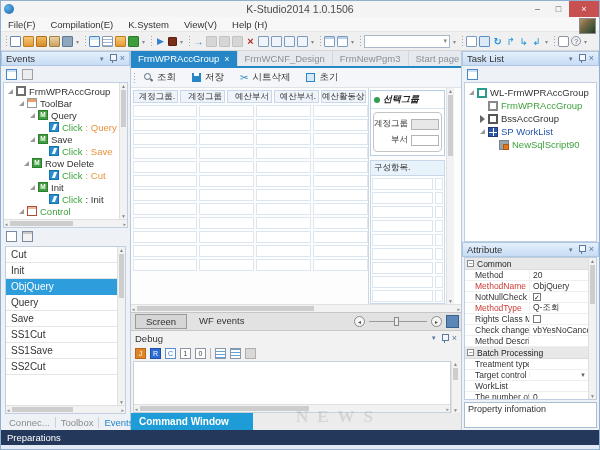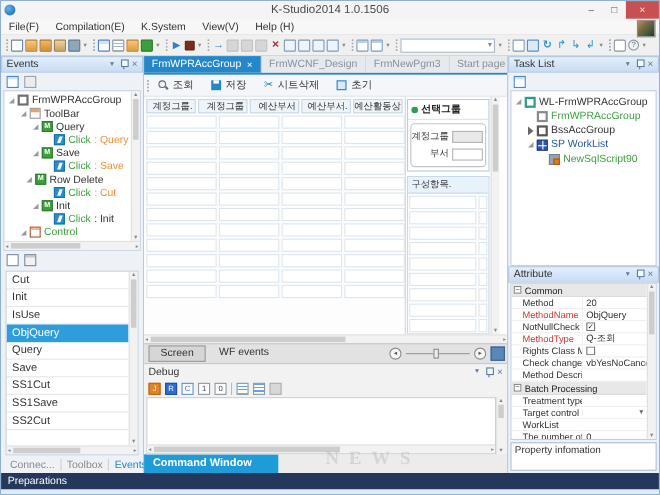--- a/index.html
+++ b/index.html
@@ -130,21 +130,21 @@
 .scissors-icon{color:#2587c8;font-size:10px;line-height:10px;}
 .init-icon{width:9px;height:9px;border:1px solid #2587c8;background:#d8e8f6;}
 .work{flex:1;min-height:0;display:flex;overflow:hidden;background:#fdfdfe;}
 .sheet{width:237px;flex:0 0 auto;overflow:hidden;padding-left:2px;}
 .sheet-hrow{display:flex;gap:2px;margin-top:2px;}
 .sheet-hcell{flex:0 0 auto;width:45px;height:13px;background:#eef4fa;border:1px solid #c8d8ea;font-size:8.5px;color:#333;text-align:right;padding-right:2px;line-height:11px;white-space:nowrap;overflow:hidden;}
 .sheet-row{display:flex;gap:2px;margin-top:2px;}
 .sheet-cell{flex:0 0 auto;height:12px;background:#fff;border:1px solid #dbe6f1;}
 .side{width:78px;flex:0 0 auto;border-left:1px solid #ccd8e4;display:flex;flex-direction:column;font-size:8.5px;overflow:hidden;}
 .sg-box{border:1px solid #b8cde4;margin:2px 1px 0;background:#fff;}
-.sg-head{display:flex;align-items:center;gap:3px;padding:2px 3px;border-bottom:1px solid #d8e4f0;font-weight:bold;font-size:9px;color:#222;}
+.sg-head{display:flex;align-items:center;gap:3px;padding:2px 3px;border-bottom:1px solid #d8e4f0;font-weight:bold;font-size:9px;color:#222;font-style:italic;}
 .sg-dot{width:6px;height:6px;border-radius:50%;background:#2e9e4f;flex:0 0 auto;}
 .sg-fields{border:1px solid #c4c4c4;border-radius:4px;margin:3px 2px;padding:1px 2px 5px;}
 .sg-field{display:flex;align-items:center;justify-content:flex-end;gap:3px;margin-top:4px;}
 .sg-label{color:#333;white-space:nowrap;}
 .sg-input{width:28px;height:11px;border:1px solid #b4b4b4;background:#e8e8e8;flex:0 0 auto;}
 .sg-input.white{background:#fff;}
 .compose{flex:1;min-height:0;border:1px solid #c8d8e8;margin:4px 1px 0;display:flex;flex-direction:column;overflow:hidden;background:#fff;}
 .compose-head{background:#e8f2fb;font-size:8.5px;padding:1px 3px;border-bottom:1px solid #c8d8e8;color:#333;}
 .compose-row{display:flex;gap:2px;margin-top:2px;padding:0 1px;}
 .compose-cell{flex:1;height:12px;background:#fff;border:1px solid #dbe6f1;}
@@ -392,21 +392,20 @@
       </div>
       <div class="icon-row">
         <span class="pti add-event-icon"></span>
         <span class="pti delete-event-icon"></span>
       </div>
       <div class="elist">
         <div class="elist-scroll">
           <div class="elist-rows" id="events-list">
               <div class="elist-item">Cut</div>
               <div class="elist-item">Init</div>
-              <div class="elist-item">IsUse</div>
               <div class="elist-item selected">ObjQuery</div>
               <div class="elist-item">Query</div>
               <div class="elist-item">Save</div>
               <div class="elist-item">SS1Cut</div>
               <div class="elist-item">SS1Save</div>
               <div class="elist-item">SS2Cut</div>
             </div>
           <div class="vscroll">
               <span>▲</span>
               <div class="vtrack">

